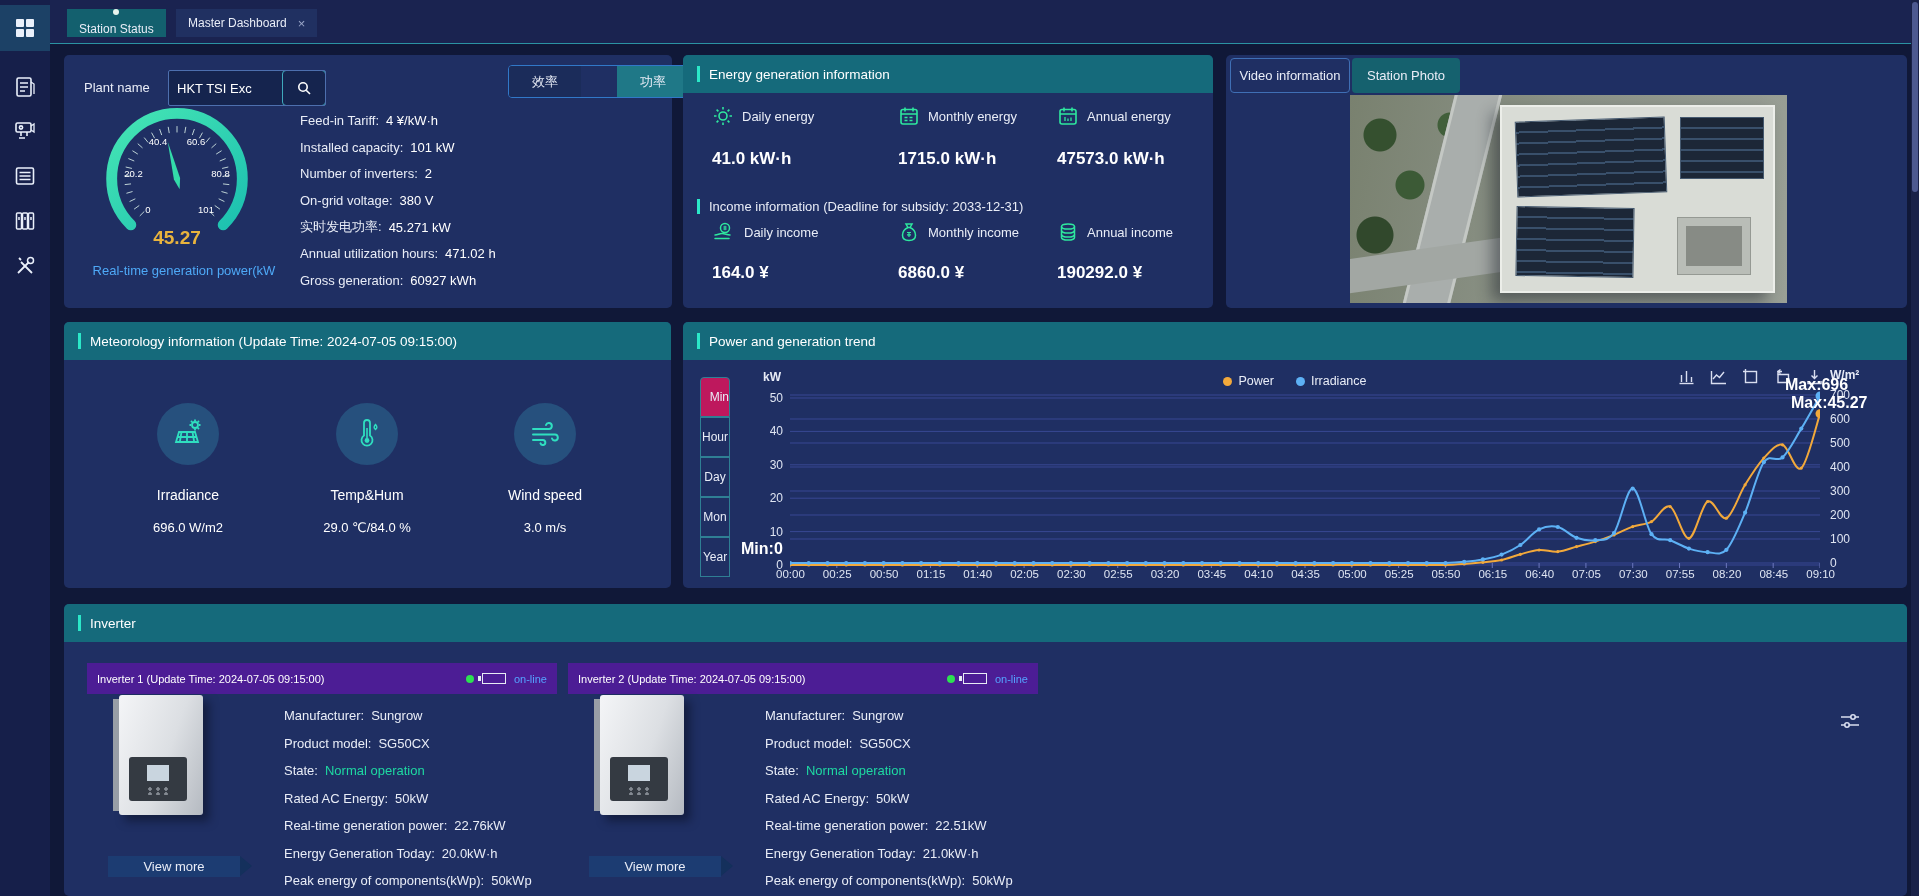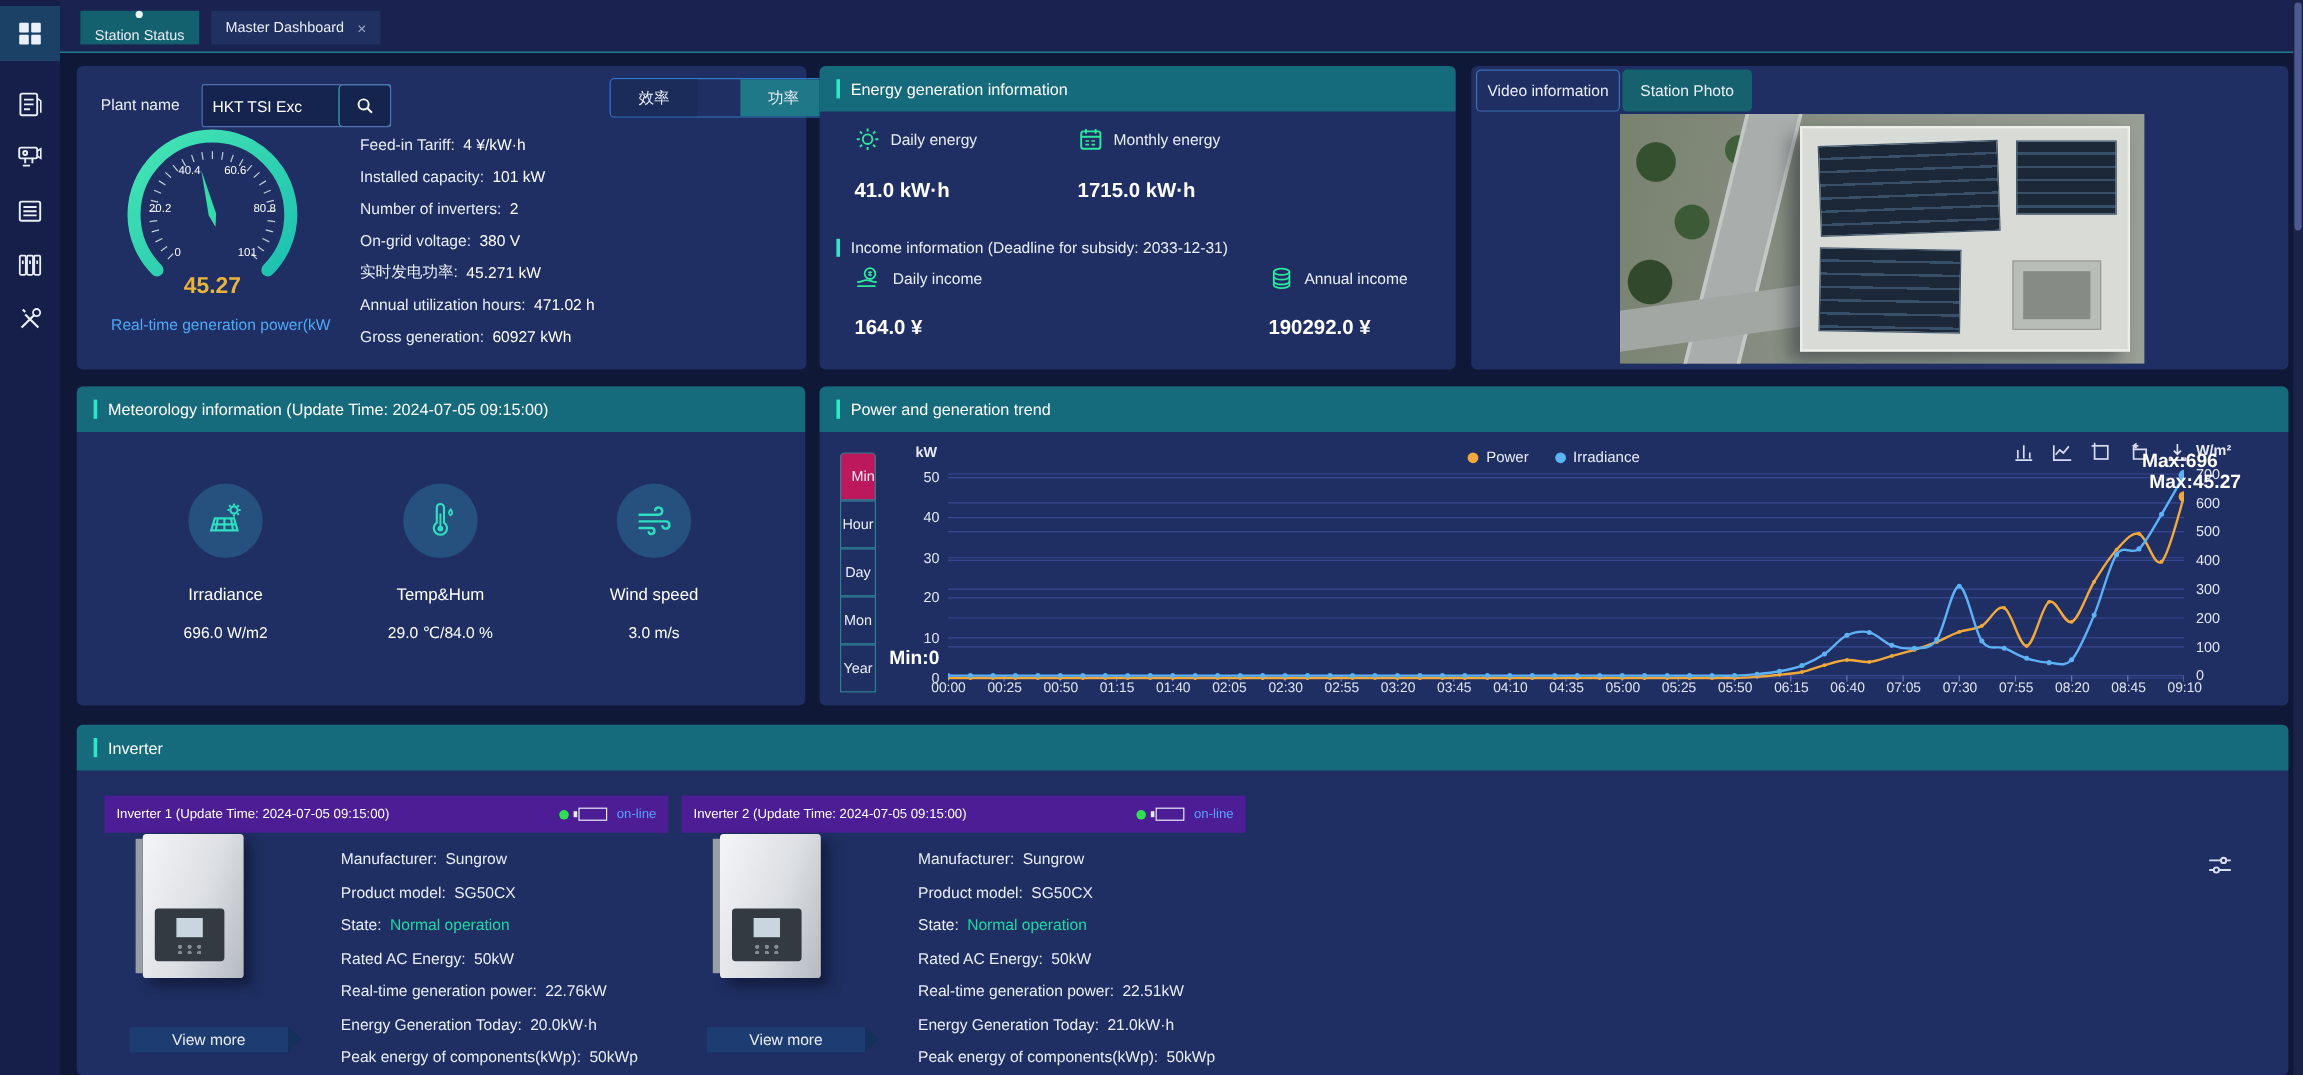--- a/index.html
+++ b/index.html
@@ -334,36 +334,58 @@
     <div class="e-item">
       <svg width="22" height="22" viewBox="0 0 22 22" fill="none" stroke="#2ee89f" stroke-width="1.6">
           <rect x="3" y="4.5" width="16" height="14.5" rx="2"></rect>
           <path d="M3 9h16M7 2.5v4M15 2.5v4"></path>
           <path d="M6.5 12.5h3M11.5 12.5h3M6.5 15.5h3M11.5 15.5h3" stroke-width="1.3"></path>
         </svg>
       <span>Monthly energy</span>
     </div>
     <div class="e-val" style="margin-top:22px">1715.0 kW·h</div>
   </div>
+  <div class="e-col" style="left:374px; top:50px">
+    <div class="e-item">
+      <svg width="22" height="22" viewBox="0 0 22 22" fill="none" stroke="#2ee89f" stroke-width="1.6">
+          <rect x="3" y="4.5" width="16" height="14.5" rx="2"></rect>
+          <path d="M3 9h16M7 2.5v4M15 2.5v4"></path>
+          <path d="M8 12v4M11 13.5V16M14 12.5V16" stroke-width="1.3"></path>
+        </svg>
+      <span>Annual energy</span>
+    </div>
+    <div class="e-val" style="margin-top:22px">47573.0 kW·h</div>
+  </div>
 
   <div id="income-sub" class="abs">
     <span class="bar"></span>
     <span>Income information (Deadline for subsidy: 2033-12-31)</span>
   </div>
 
   <div class="e-col" style="left:29px; top:166px">
     <div class="e-item">
       <svg width="24" height="22" viewBox="0 0 24 22" fill="none" stroke="#2ee89f" stroke-width="1.5">
           <circle cx="13" cy="7" r="4.5"></circle>
           <path d="M13 4.8v4.4M11.3 6h3.4M11.3 8h3.4" stroke-width="1.1"></path>
           <path d="M3 14c3 0 4-1.5 7-1.5s5 1.5 8 1.5M3 17.5h14" stroke-linecap="round"></path>
         </svg>
       <span>Daily income</span>
     </div>
     <div class="e-val" style="margin-top:20px">164.0 ¥</div>
+  </div>
+  <div class="e-col" style="left:215px; top:166px">
+    <div class="e-item">
+      <svg width="22" height="22" viewBox="0 0 22 22" fill="none" stroke="#2ee89f" stroke-width="1.5">
+          <path d="M8 3h6l-2 3.5h-2L8 3z"></path>
+          <path d="M10 6.5c-3.5 1.5-5.5 4.5-5.5 7.8C4.5 17.5 7 19.5 11 19.5s6.5-2 6.5-5.2c0-3.3-2-6.3-5.5-7.8"></path>
+          <path d="M9 11.5h4M9 13.8h4M11 11.5v4.5" stroke-width="1.2"></path>
+        </svg>
+      <span>Monthly income</span>
+    </div>
+    <div class="e-val" style="margin-top:20px">6860.0 ¥</div>
   </div>
   <div class="e-col" style="left:374px; top:166px">
     <div class="e-item">
       <svg width="22" height="22" viewBox="0 0 22 22" fill="none" stroke="#2ee89f" stroke-width="1.5">
           <ellipse cx="11" cy="5.5" rx="6.5" ry="2.6"></ellipse>
           <path d="M4.5 5.5v4c0 1.4 2.9 2.6 6.5 2.6s6.5-1.2 6.5-2.6v-4"></path>
           <path d="M4.5 9.5v4c0 1.4 2.9 2.6 6.5 2.6s6.5-1.2 6.5-2.6v-4"></path>
           <path d="M4.5 13.5v3c0 1.4 2.9 2.6 6.5 2.6s6.5-1.2 6.5-2.6v-3"></path>
         </svg>
       <span>Annual income</span>

